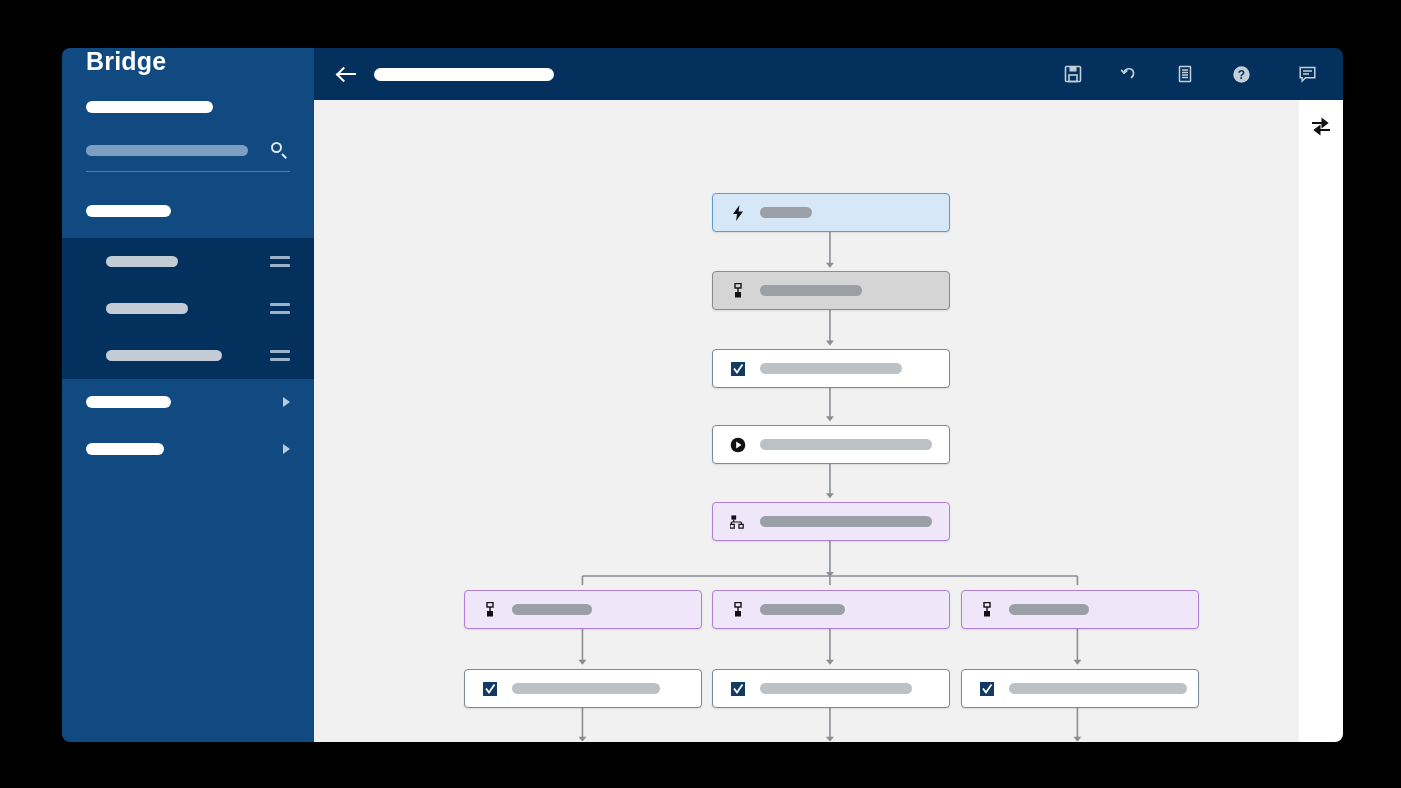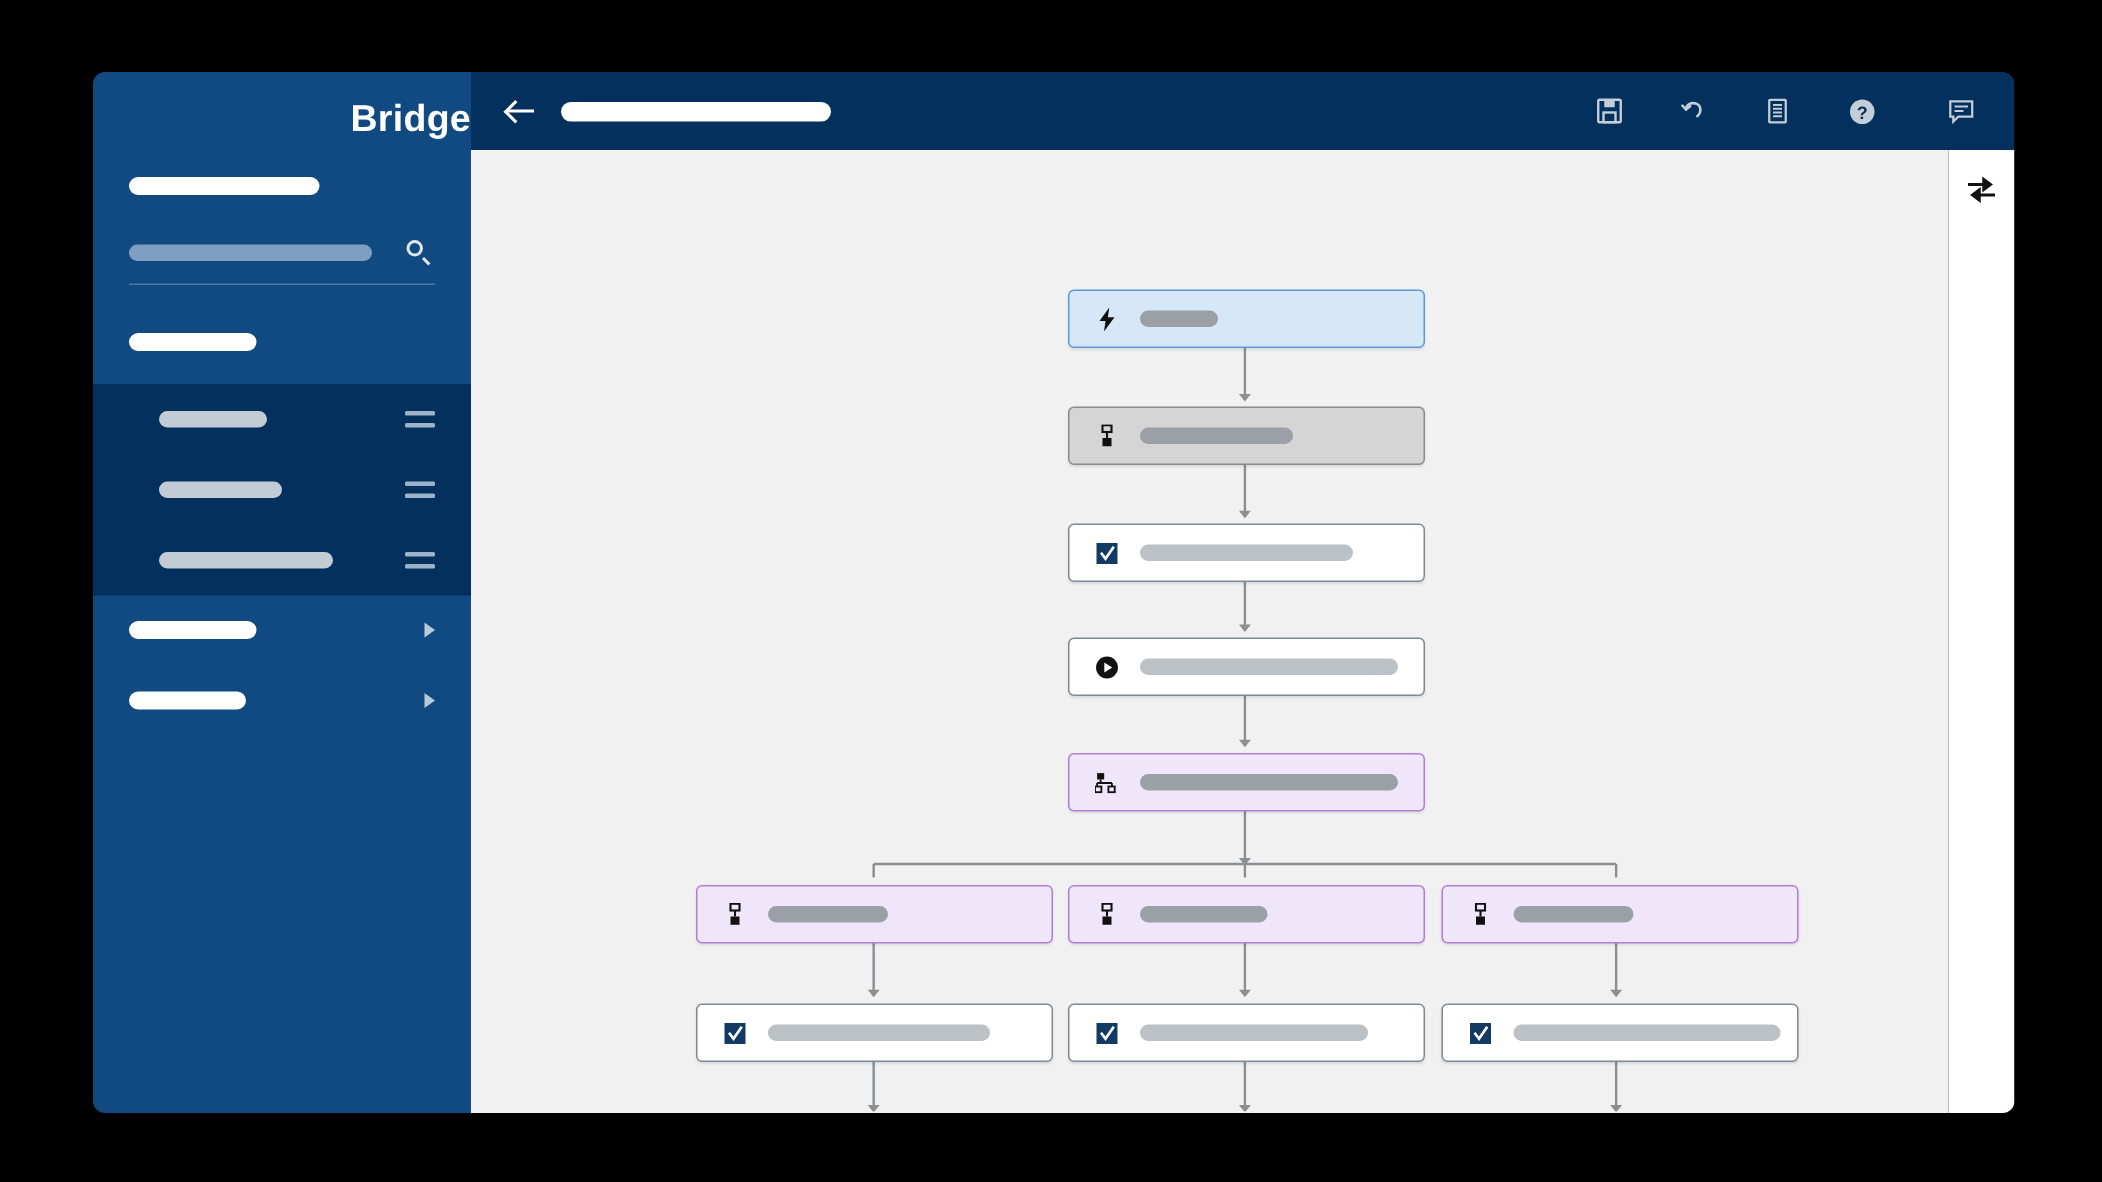--- a/index.html
+++ b/index.html
@@ -33,23 +33,22 @@
     overflow: hidden;
     display: flex;
     flex-direction: column;
   }
 
   .brand {
     color: #ffffff;
     font-size: 25px;
     font-weight: bold;
     letter-spacing: 0.2px;
-    padding: 18px 0 0 24px;
+    padding: 0 0 0 24px;
     line-height: 1.1;
-    text-align: right;
   }
 
   .redact {
     display: inline-block;
     border-radius: 7px;
     background: #ffffff;
     height: 12px;
     vertical-align: middle;
   }
   .redact.dim { background: #7d9ec1; }

